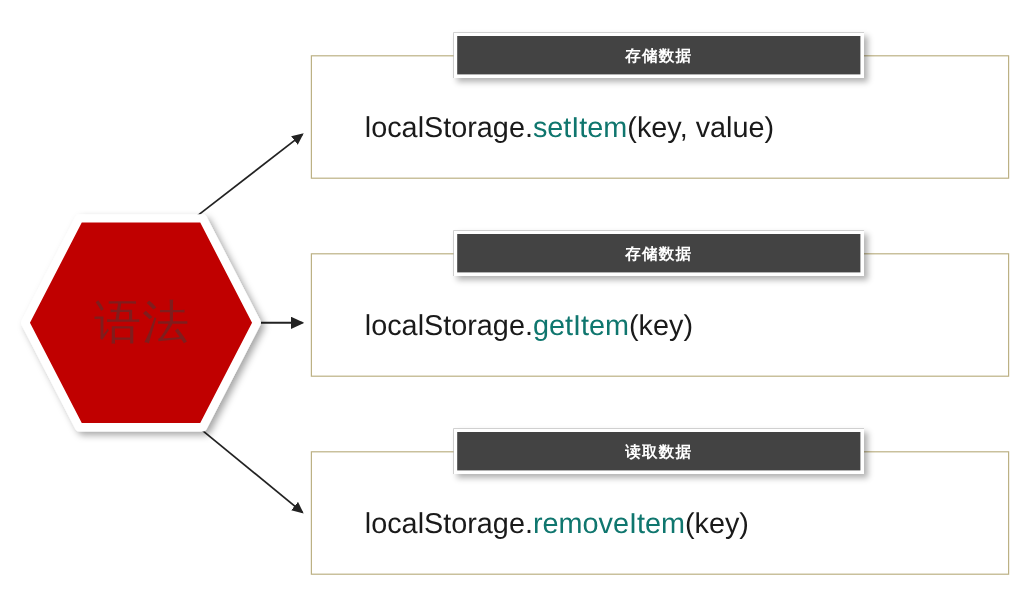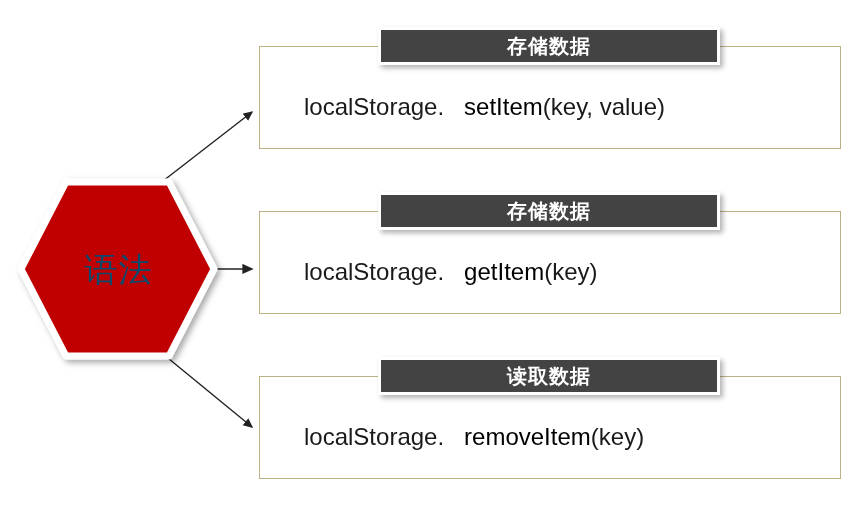--- a/index.html
+++ b/index.html
@@ -36,22 +36,22 @@
   }
   .hex-label {
     position: absolute;
     left: 0;
     top: 0;
     width: 203px;
     height: 186px;
     display: flex;
     align-items: center;
     justify-content: center;
-    color: #0c4a6e;
-    font-size: 33px;
+    color: #7f1d1d;
+    font-size: 39px;
     line-height: 1;
     letter-spacing: 1px;
     padding-left: 2px;
     box-sizing: border-box;
     pointer-events: none;
   }
 
   
   .arrows {
     position: absolute;
@@ -79,40 +79,39 @@
   .code-line {
     position: absolute;
     left: 44px;
     top: 48px;
     font-size: 24px;
     color: #1a1a1a;
     white-space: nowrap;
     line-height: 1;
   }
   .code-line .accent {
-    color: #000000;
-    margin-left: 20px;
+    color: #0f766e;
   }
   .header-box {
     position: absolute;
     left: 119px;
     top: 0;
     width: 342px;
     height: 38px;
     background: #434343;
     border: 3px solid #ffffff;
     box-sizing: border-box;
     box-shadow: 3px 3px 5px rgba(0,0,0,0.30);
     display: flex;
     align-items: center;
     justify-content: center;
   }
   .header-text {
     color: #ffffff;
-    font-size: 20px;
+    font-size: 13px;
     font-weight: bold;
     letter-spacing: 1px;
     line-height: 1;
   }
 </style>
 </head>
 <body>
 
 <div id="canvas">
 

